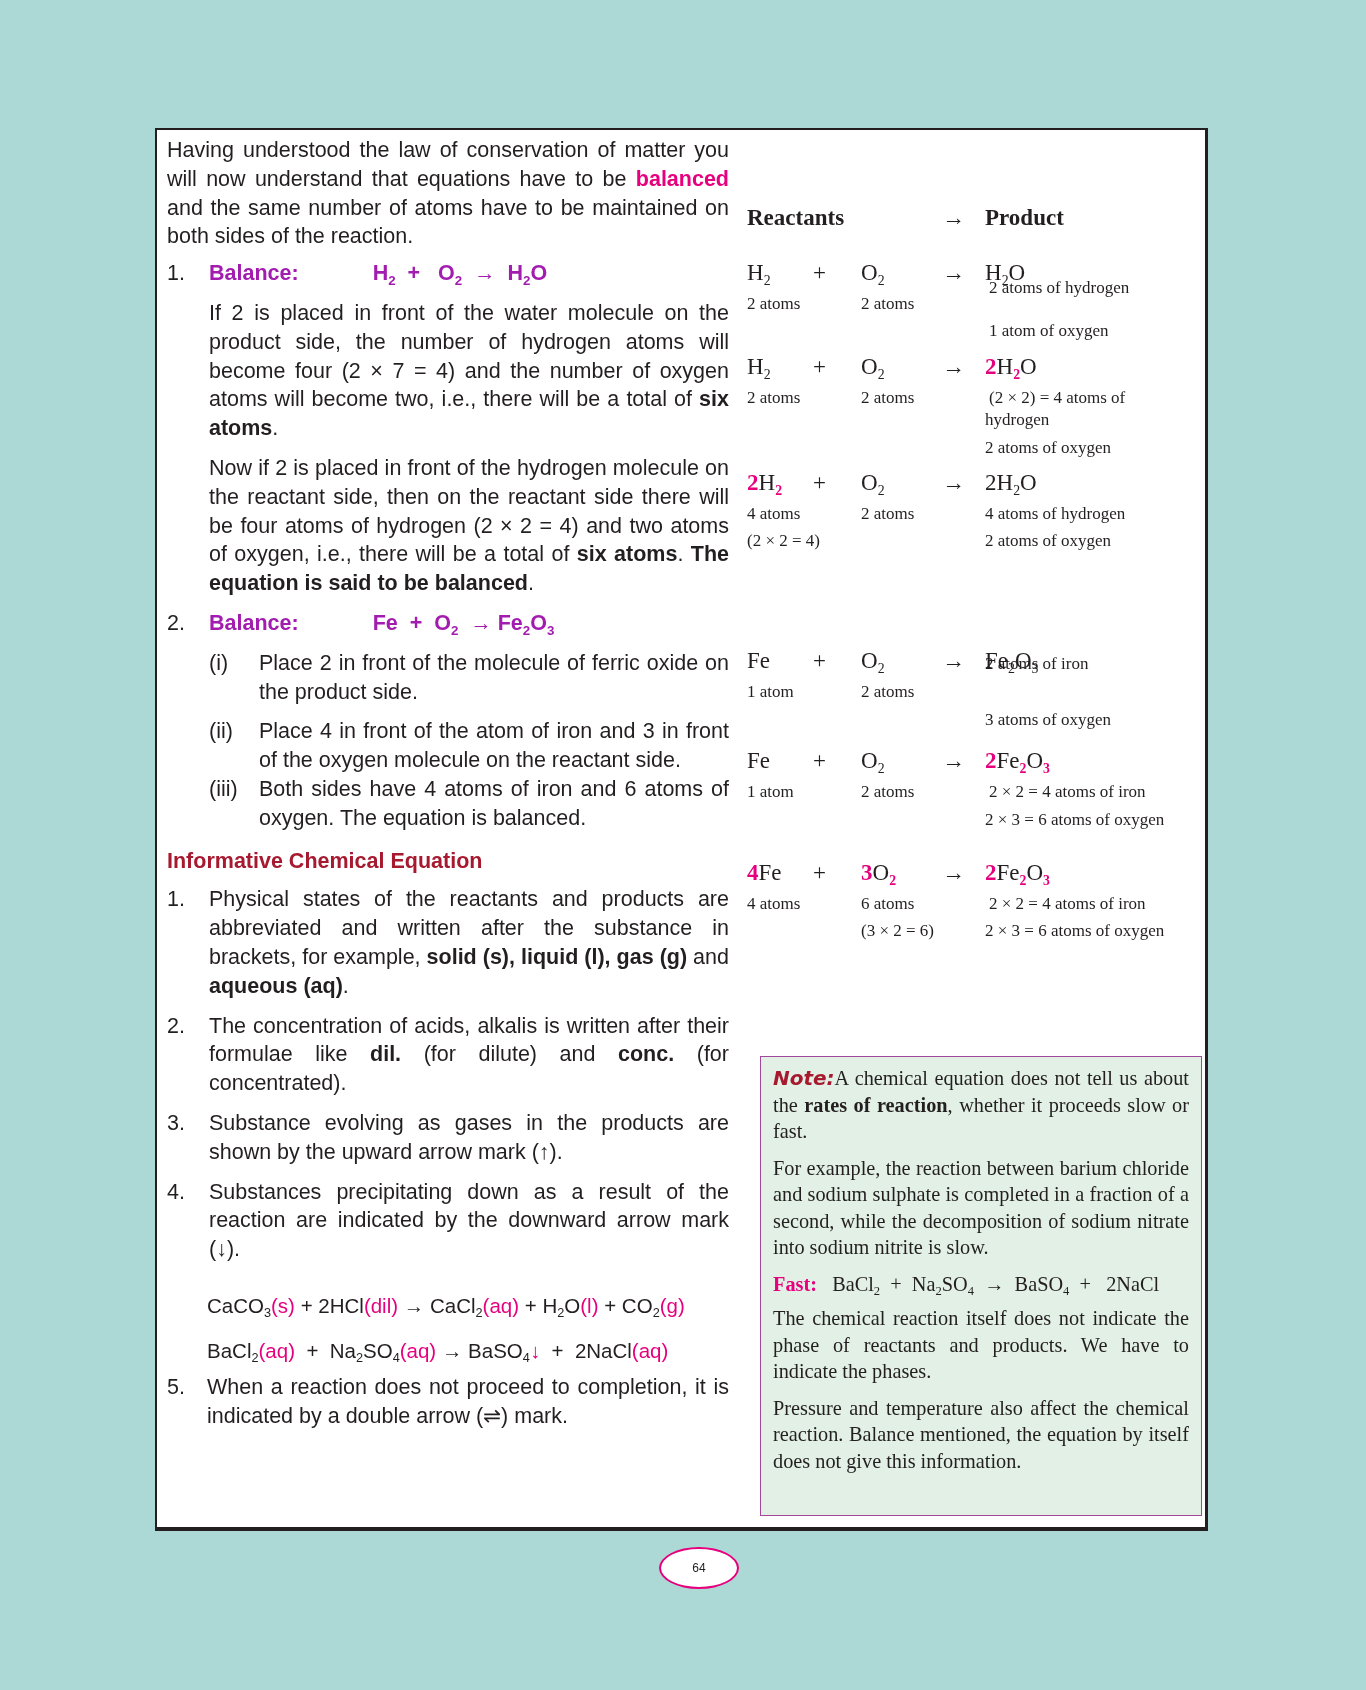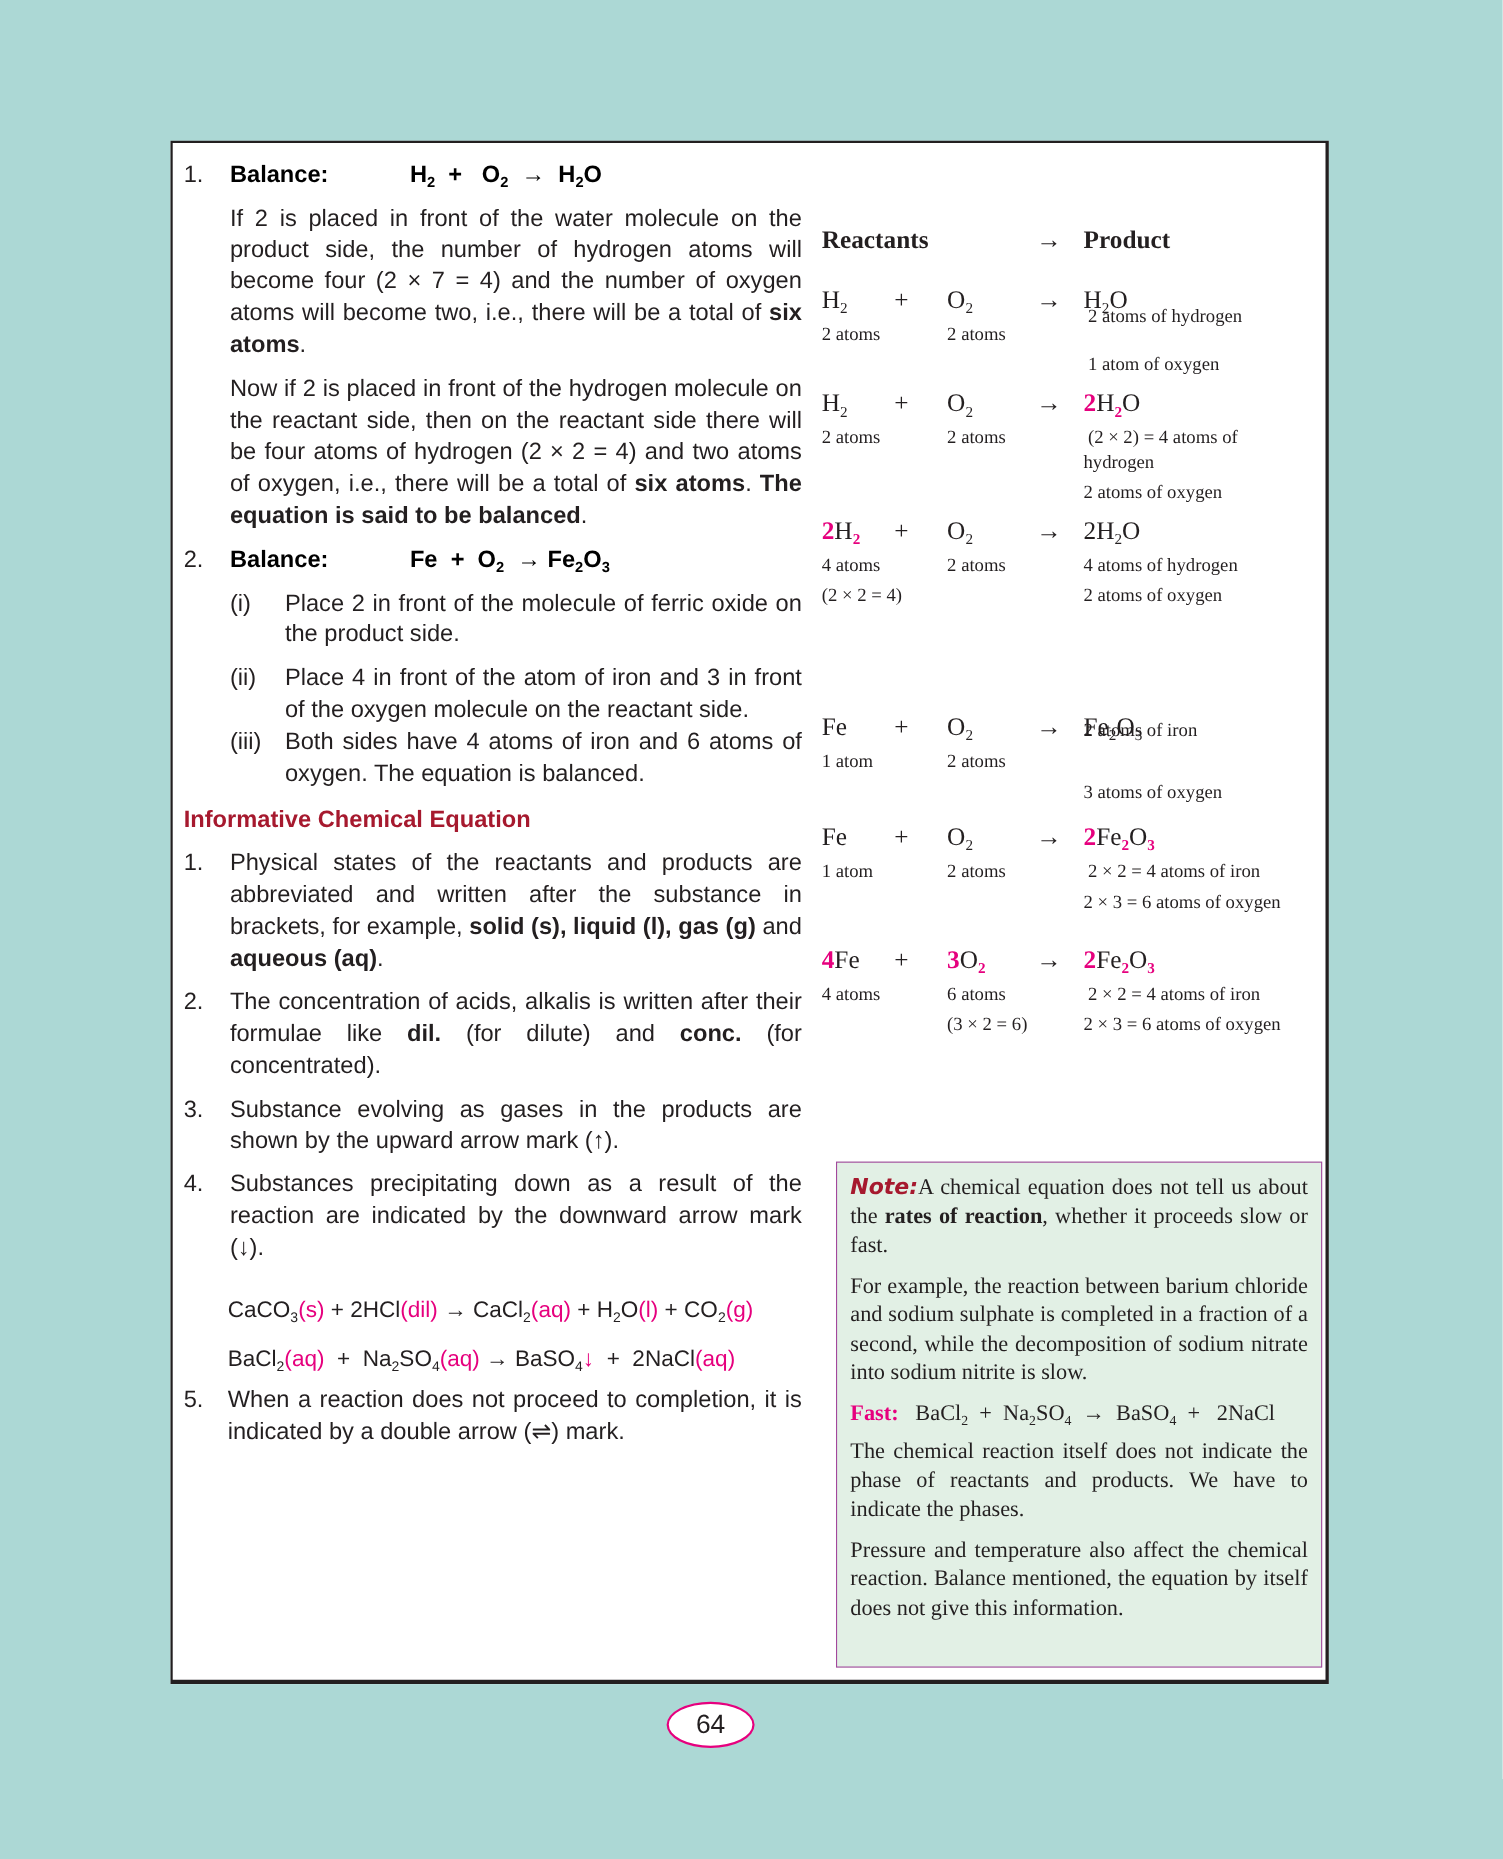--- a/index.html
+++ b/index.html
@@ -12,21 +12,21 @@
     background:#fff; border:2px solid #231f20; border-right-width:3px; border-bottom-width:4px;
     box-sizing:border-box;
   }
   .left { position:absolute; left:10px; top:6px; width:562px; font-size:21.5px; line-height:28.8px; }
   .left p { margin:0; text-align:justify; }
   .pink { color:#e6007e; }
   b { font-weight:bold; }
   sub { font-size:0.62em; vertical-align:-0.35em; line-height:0; }
   .item { position:relative; padding-left:42px; }
   .item .num { position:absolute; left:0; top:0; }
-  .bal { font-weight:bold; color:#000000; }
+  .bal { font-weight:bold; color:#a21caf; }
   .bal .eq { display:inline-block; margin-left:74px; }
   .sub-item { position:relative; padding-left:50px; }
   .sub-item .rn { position:absolute; left:0; top:0; }
   .sec-head { color:#a6192e; font-weight:bold; margin-top:10px; }
   .eqline { padding-left:40px; font-size:20.5px; }
 
   .right { position:absolute; left:590px; top:0; width:460px; font-family:"Liberation Serif", serif; }
   .rx { position:absolute; font-size:23px; }
   .small { position:absolute; font-size:17px; line-height:27px; }
   .hdr { position:absolute; font-weight:bold; font-size:23px; }
@@ -36,30 +36,31 @@
   .note {
     position:absolute; left:603px; top:926px; width:442px; height:460px;
     background:#e2f0e5; border:1.5px solid #a2489c; box-sizing:border-box;
     padding:8px 12px; font-family:"Liberation Serif", serif; font-size:20.3px; line-height:26.5px; text-align:justify;
   }
   .note p { margin:0 0 10px 0; }
   .note .notelbl { color:#a6192e; font-style:italic; font-weight:bold; font-family:"DejaVu Sans", sans-serif; font-size:20px; }
   .note .fs { color:#e6007e; font-weight:bold; }
   .note .rxline { margin:0 0 8px 0; text-align:left; }
   .pageno {
-    position:absolute; left:606px; top:1547px; width:76px; height:38px; border:2px solid #e6007e;
-    border-radius:50%; background:#fff; text-align:center; line-height:38px; font-size:24px;
+    position:absolute; left:659px; top:1547px; width:76px; height:38px; border:2px solid #e6007e;
+    border-radius:50%; background:#fff; text-align:center; line-height:38px; font-size:12px;
   }
 </style>
 </head>
 <body>
 
 <div class="page">
 
   <div class="left">
+    <p><span>Having understood the law of conservation of matter you will now understand that equations have to be </span><b class="pink">balanced</b><span> and the same number of atoms have to be maintained on both sides of the reaction.</span></p>
 
     <div class="item" style="margin-top:8px;">
       <span class="num">1.</span>
       <div class="bal"><span>Balance:</span><span class="eq">H<sub>2</sub> &nbsp;+ &nbsp;&nbsp;O<sub>2</sub> &nbsp;→ &nbsp;H<sub>2</sub>O</span></div>
       <p style="margin-top:11px;"><span>If 2 is placed in front of the water molecule on the product side, the number of hydrogen atoms will become four (2 × 7 = 4) and the number of oxygen atoms will become two, i.e., there will be a total of </span><b>six atoms</b><span>.</span></p>
       <p style="margin-top:11px;"><span>Now if 2 is placed in front of the hydrogen molecule on the reactant side, then on the reactant side there will be four atoms of hydrogen (2 × 2 = 4) and two atoms of oxygen, i.e., there will be a total of </span><b>six atoms</b><span>. </span><b>The equation is said to be balanced</b><span>.</span></p>
     </div>
 
     <div class="item" style="margin-top:11px;">
       <span class="num">2.</span>

